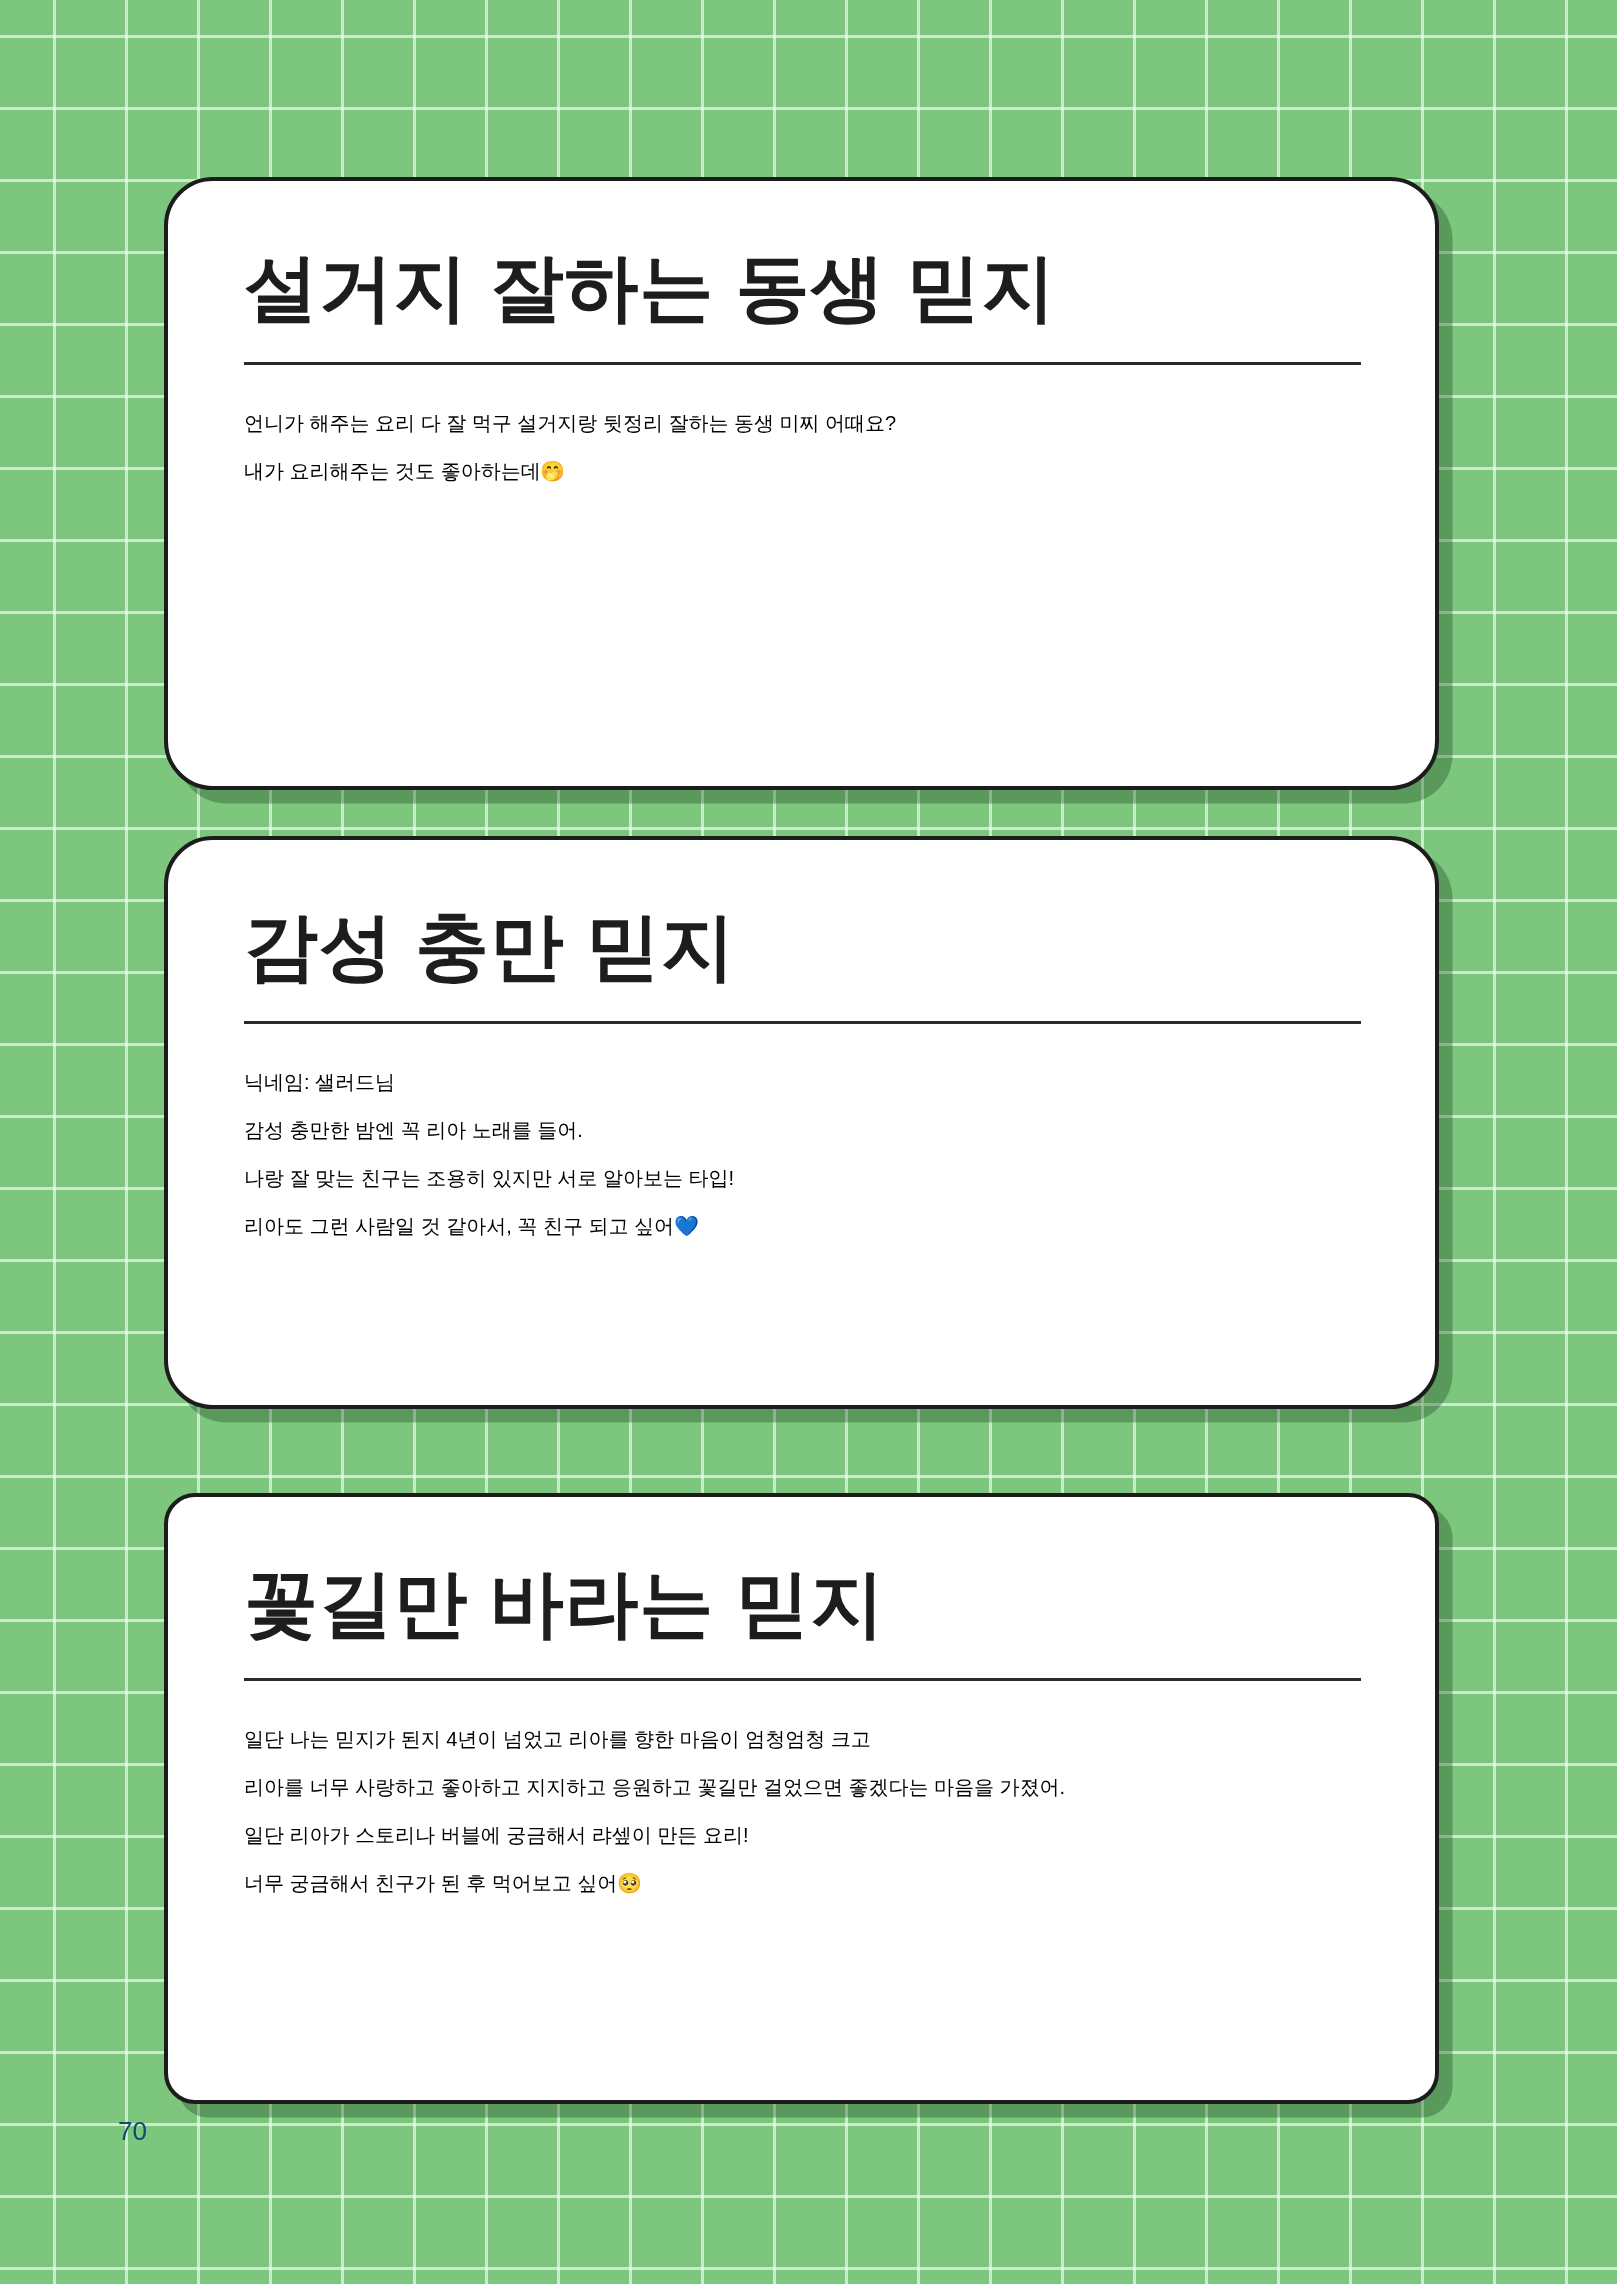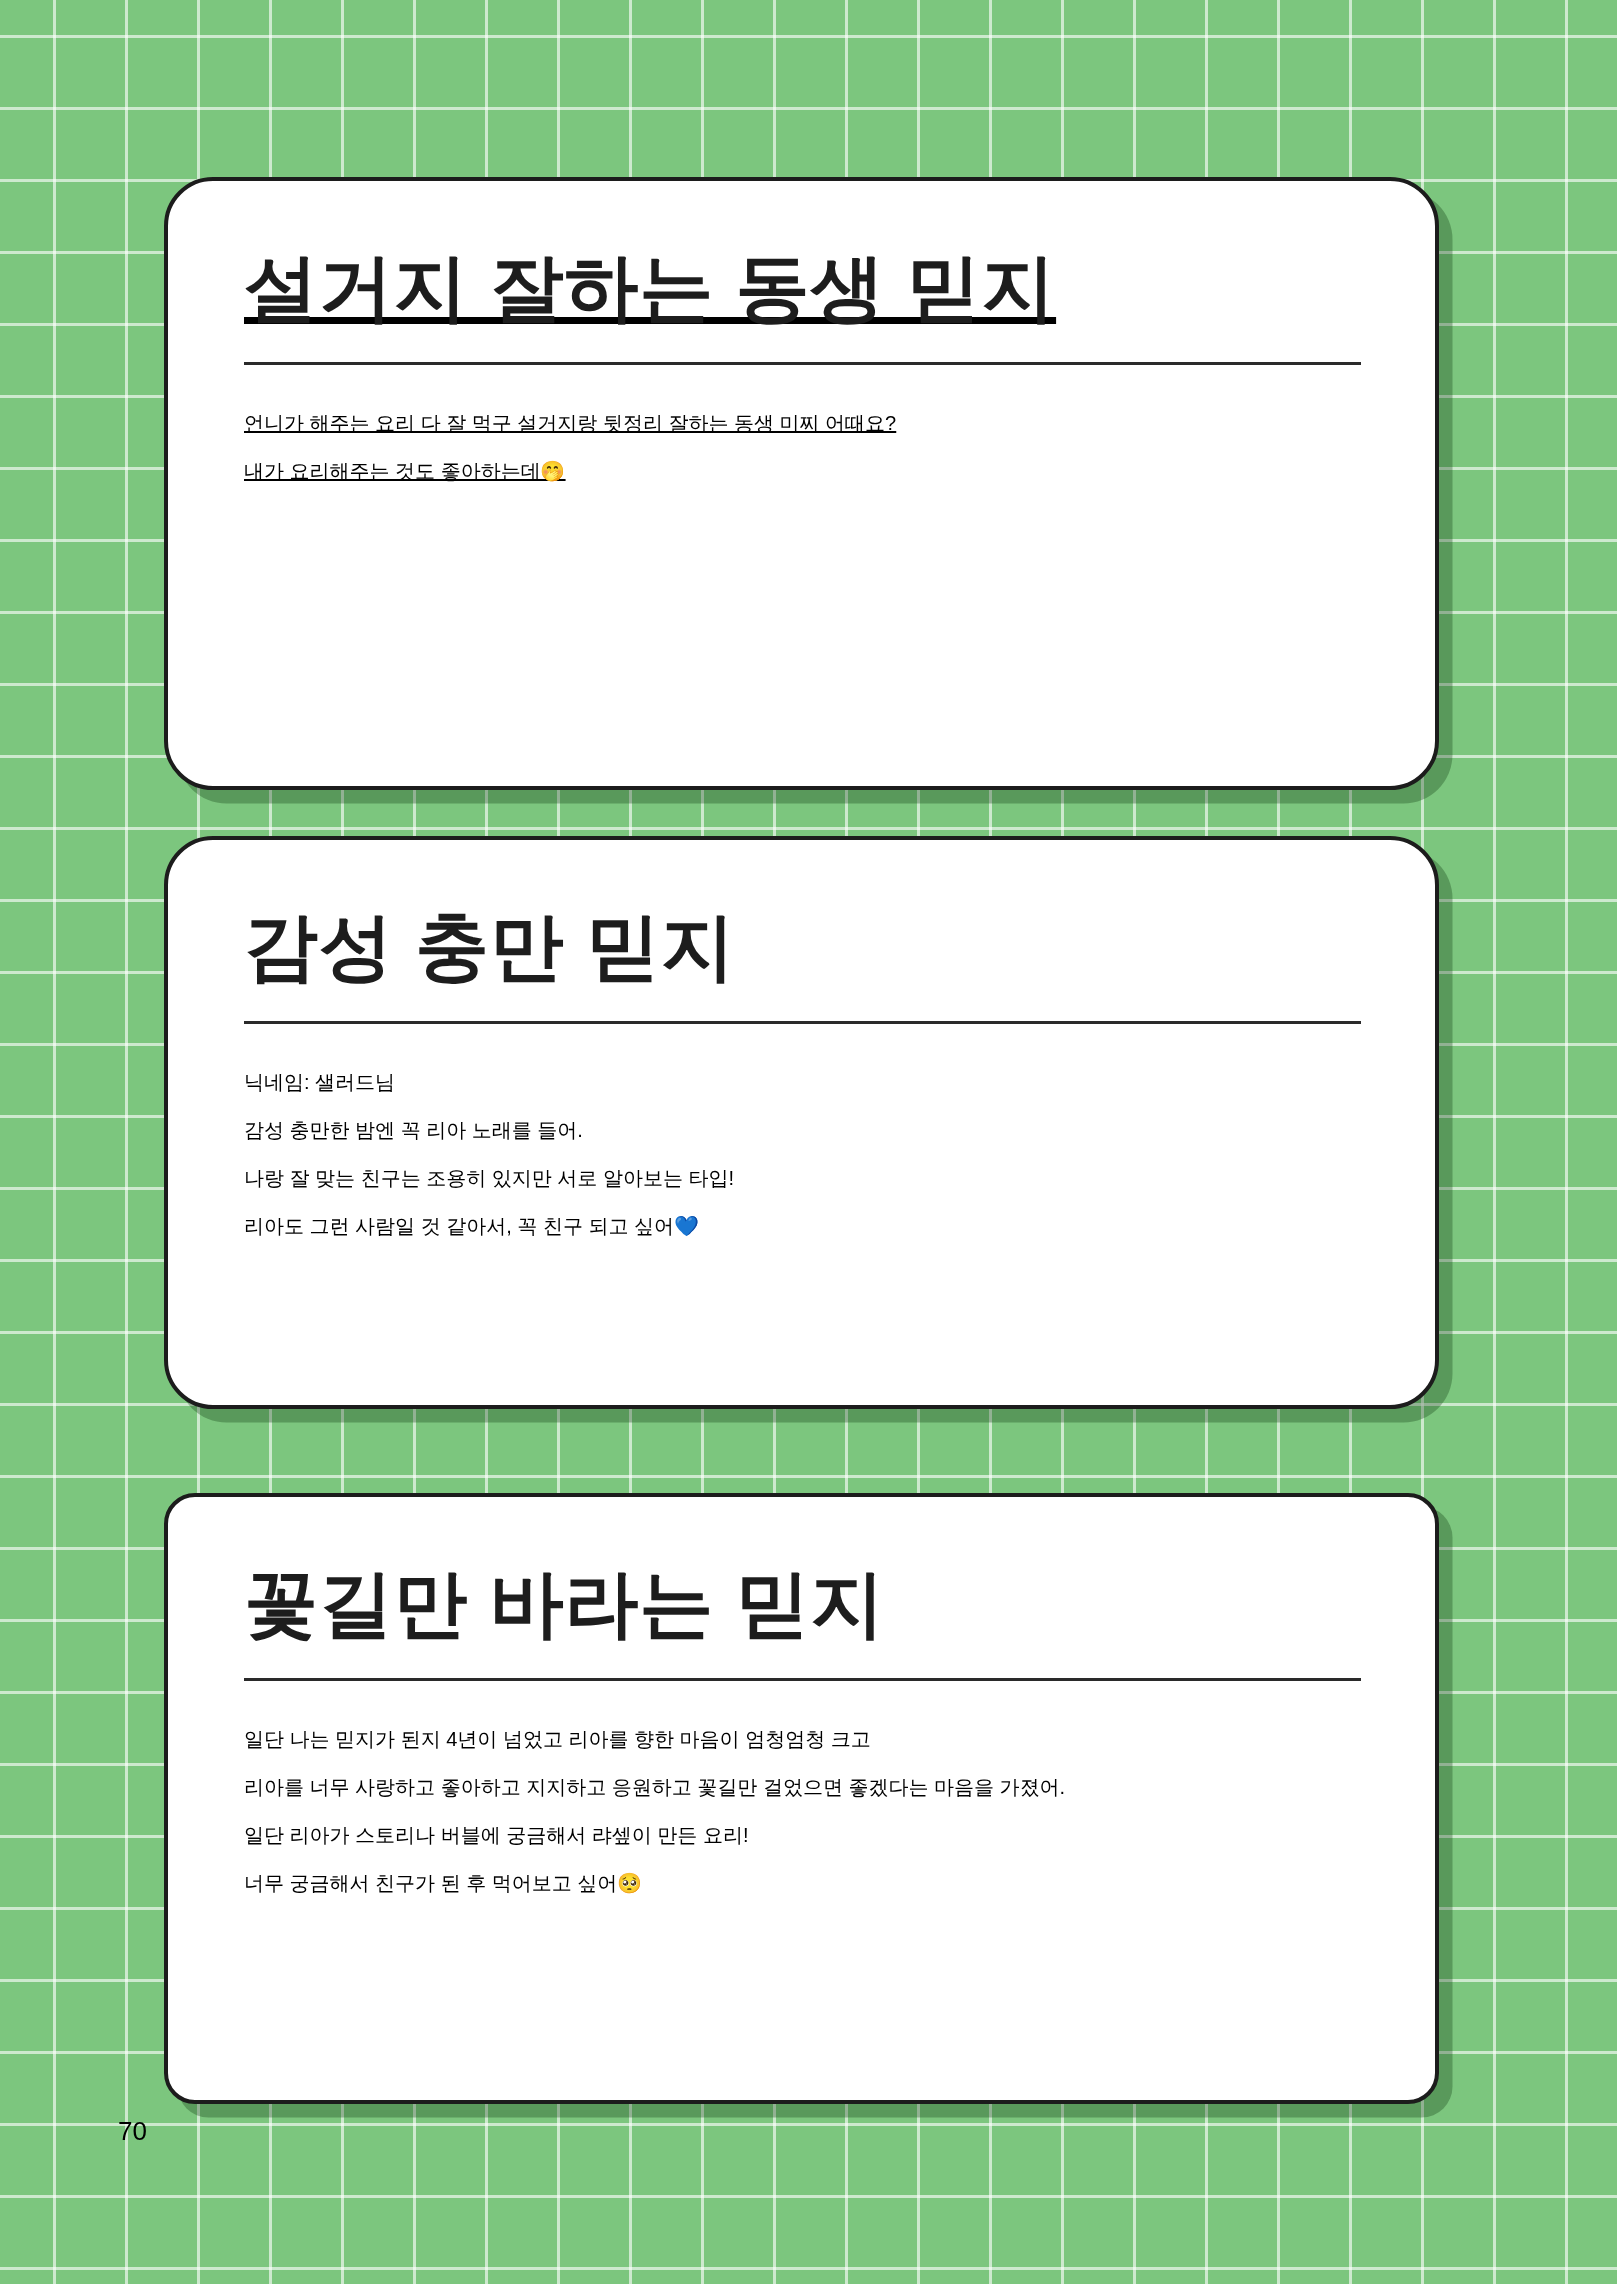--- a/index.html
+++ b/index.html
@@ -61,28 +61,28 @@
     font-weight: 500;
     color: #000000;
     white-space: nowrap;
   }
 
   .page-number {
     position: absolute;
     left: 118px;
     top: 2116px;
     font-size: 26px;
-    color: #000000;
+    color: #0c4a6e;
     font-weight: 400;
   }
 </style>
 </head>
 <body>
 
-<section class="card" style="top:177px; height:613px;text-decoration:underline;">
+<section class="card" style="top:177px; height:613px;">
   <h1>설거지 잘하는 동생 믿지</h1>
   <div class="rule"></div>
   <div class="body">
     <p>언니가 해주는 요리 다 잘 먹구 설거지랑 뒷정리 잘하는 동생 미찌 어때요?</p>
     <p>내가 요리해주는 것도 좋아하는데🤭</p>
   </div>
 </section>
 
 <section class="card" style="top:836px; height:573px;">
   <h1>감성 충만 믿지</h1>

